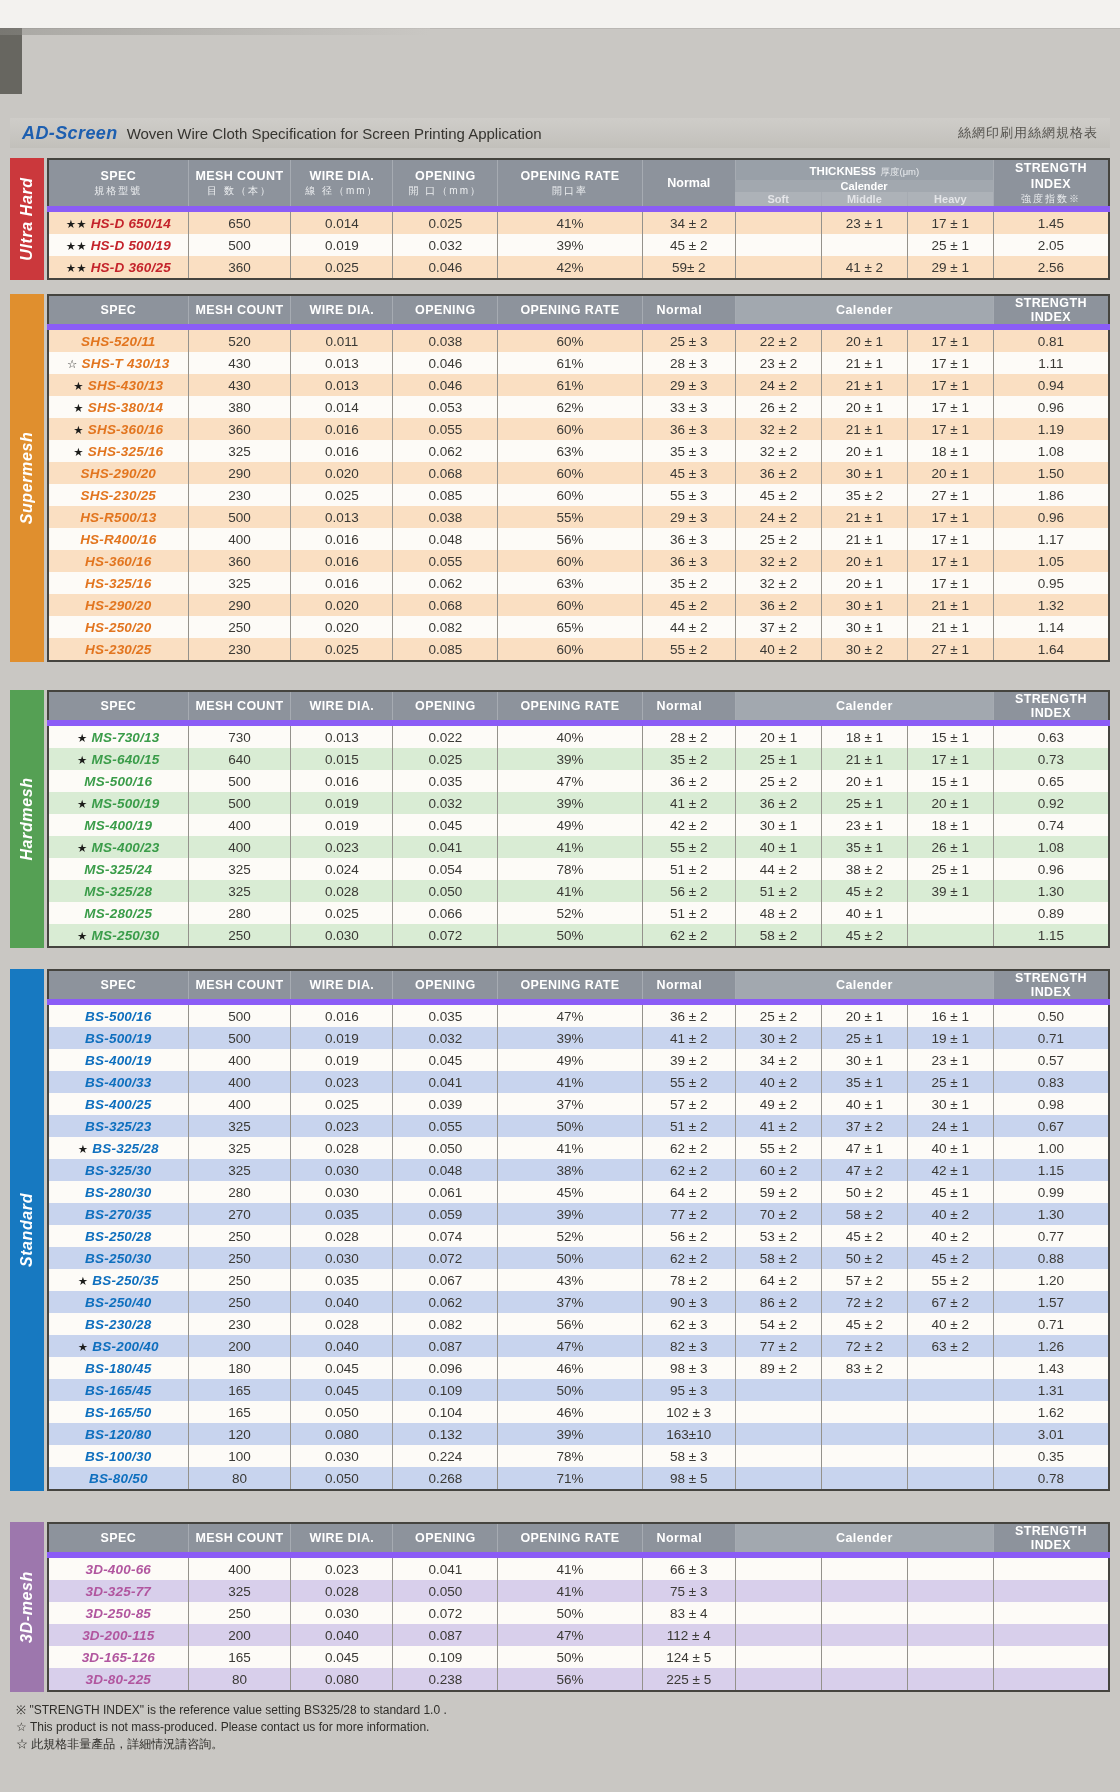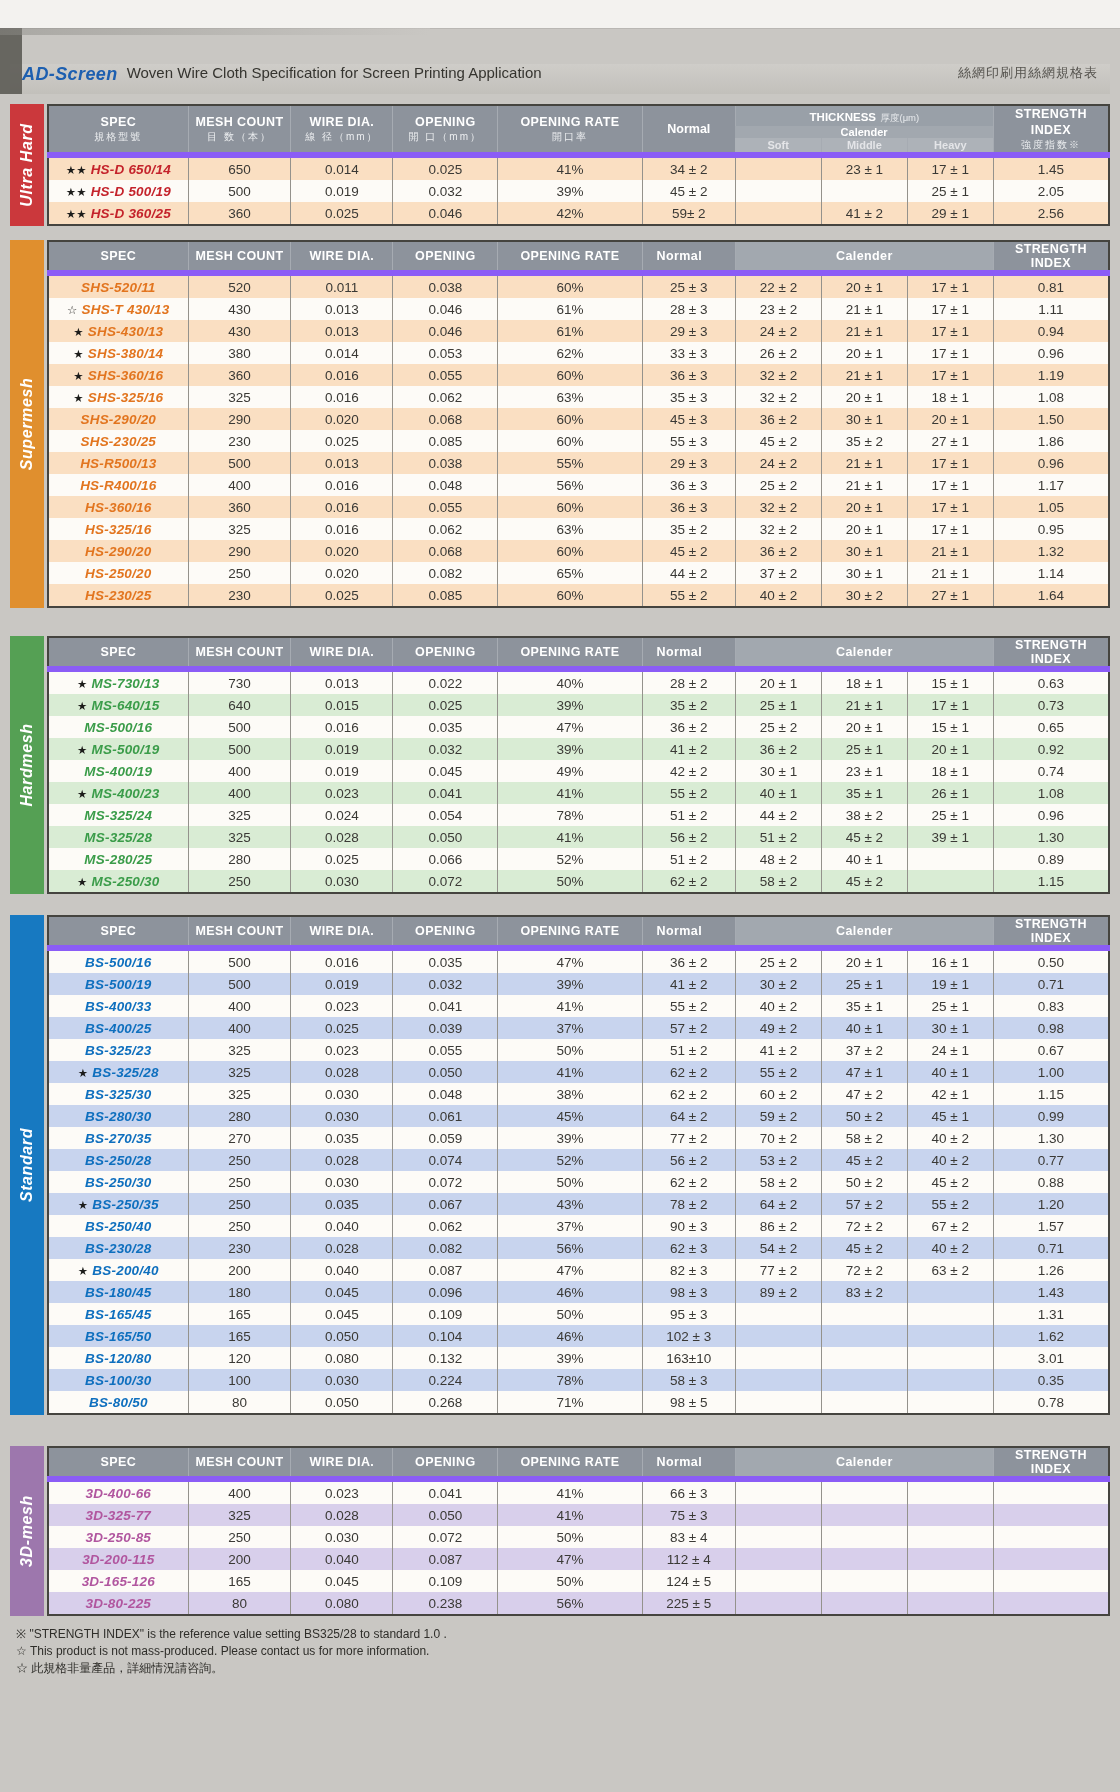--- a/index.html
+++ b/index.html
@@ -8,23 +8,23 @@
     background:#c9c7c3;
     font-family:"Liberation Sans", sans-serif;
     position:relative;
     overflow:hidden;
   }
   .top-strip{height:28px;background:#f3f2ef;border-bottom:1px solid #b9b7b3;}
   .scan-corner{position:absolute;left:0;top:28px;width:22px;height:66px;background:#56554f;opacity:.85;}
   .scan-smudge{position:absolute;left:0;top:28px;width:430px;height:7px;background:linear-gradient(90deg,#8a8984,#c9c7c3);opacity:.5;}
 
   .title-strip{
-    height:30px;margin:35px 10px 0 10px;
+    height:30px;margin:89px 10px 0 10px;
     background:linear-gradient(#cfcdc9,#c2c0bb);
-    display:flex;align-items:flex-start;padding:0 12px;
+    display:flex;align-items:center;padding:0 12px;
   }
   .brand{color:#1d5fb0;font-weight:bold;font-style:italic;font-size:18px;letter-spacing:.4px;margin-right:9px;}
   .title-en{font-size:15px;color:#35342f;}
   .title-zh{margin-left:auto;font-size:13px;color:#55534e;letter-spacing:1px;}
 
   #tables{margin:0 10px;}
   .section{display:flex;}
   .band{width:34px;background:var(--band);position:relative;margin-right:3px;flex:none;}
   .band-label{
     position:absolute;left:50%;top:50%;
@@ -588,20 +588,32 @@
             <td class="val">0.019</td>
             <td class="val">0.032</td>
             <td class="val">39%</td>
             <td class="val">41 ± 2</td>
             <td class="val">30 ± 2</td>
             <td class="val">25 ± 1</td>
             <td class="val">19 ± 1</td>
             <td class="val">0.71</td>
           </tr>
           <tr>
+            <td class="spec-cell"><span class="star"></span><span class="spec-name">BS-400/19</span></td>
+            <td class="val">400</td>
+            <td class="val">0.019</td>
+            <td class="val">0.045</td>
+            <td class="val">49%</td>
+            <td class="val">39 ± 2</td>
+            <td class="val">34 ± 2</td>
+            <td class="val">30 ± 1</td>
+            <td class="val">23 ± 1</td>
+            <td class="val">0.57</td>
+          </tr>
+          <tr>
             <td class="spec-cell"><span class="star"></span><span class="spec-name">BS-400/33</span></td>
             <td class="val">400</td>
             <td class="val">0.023</td>
             <td class="val">0.041</td>
             <td class="val">41%</td>
             <td class="val">55 ± 2</td>
             <td class="val">40 ± 2</td>
             <td class="val">35 ± 1</td>
             <td class="val">25 ± 1</td>
             <td class="val">0.83</td>

